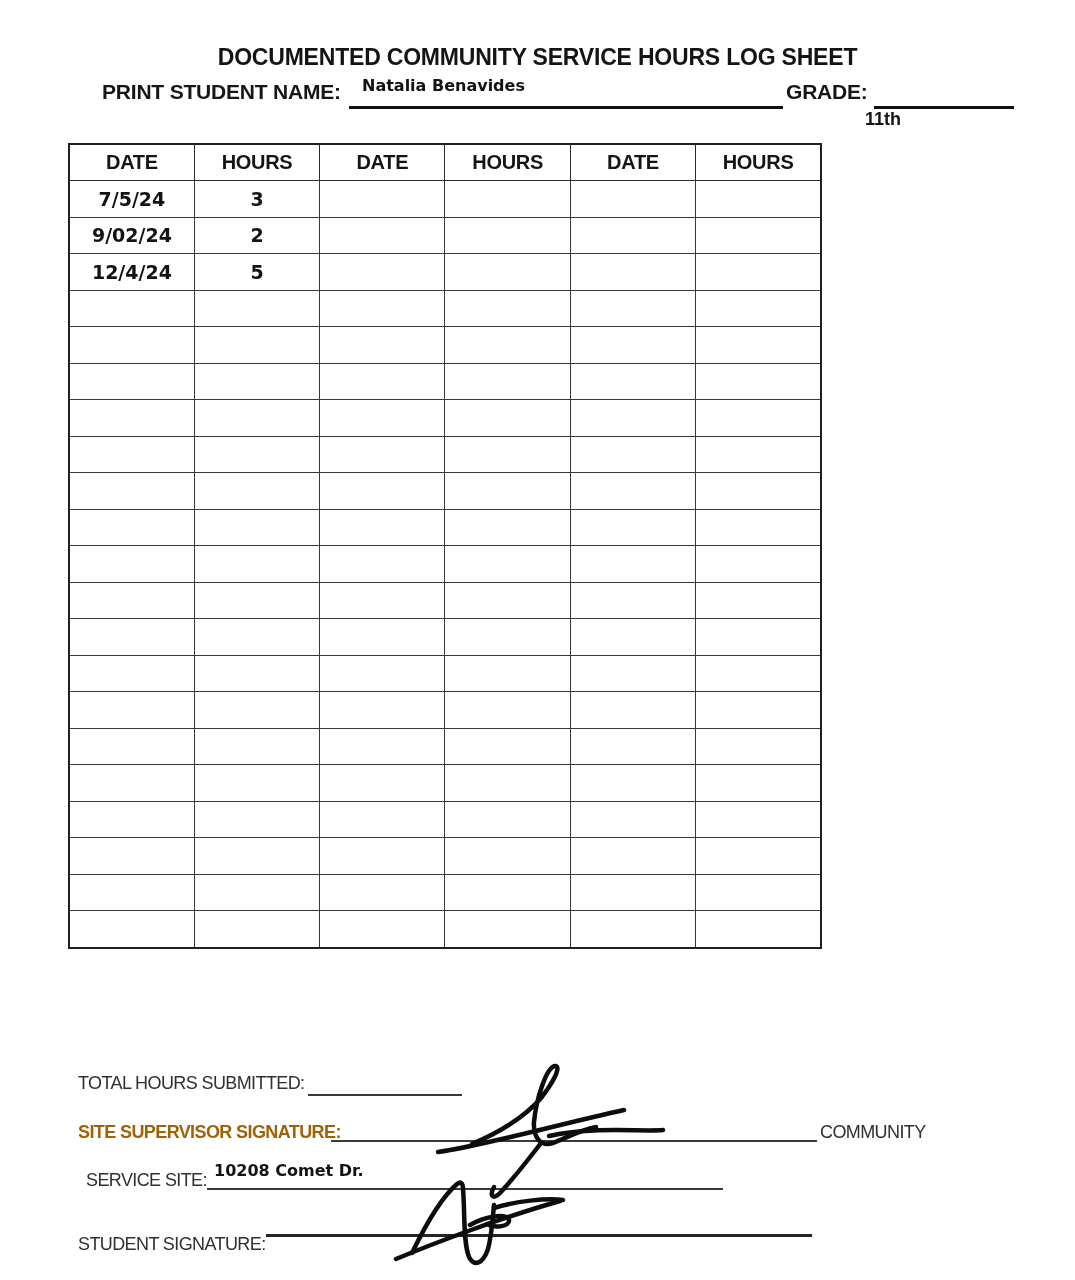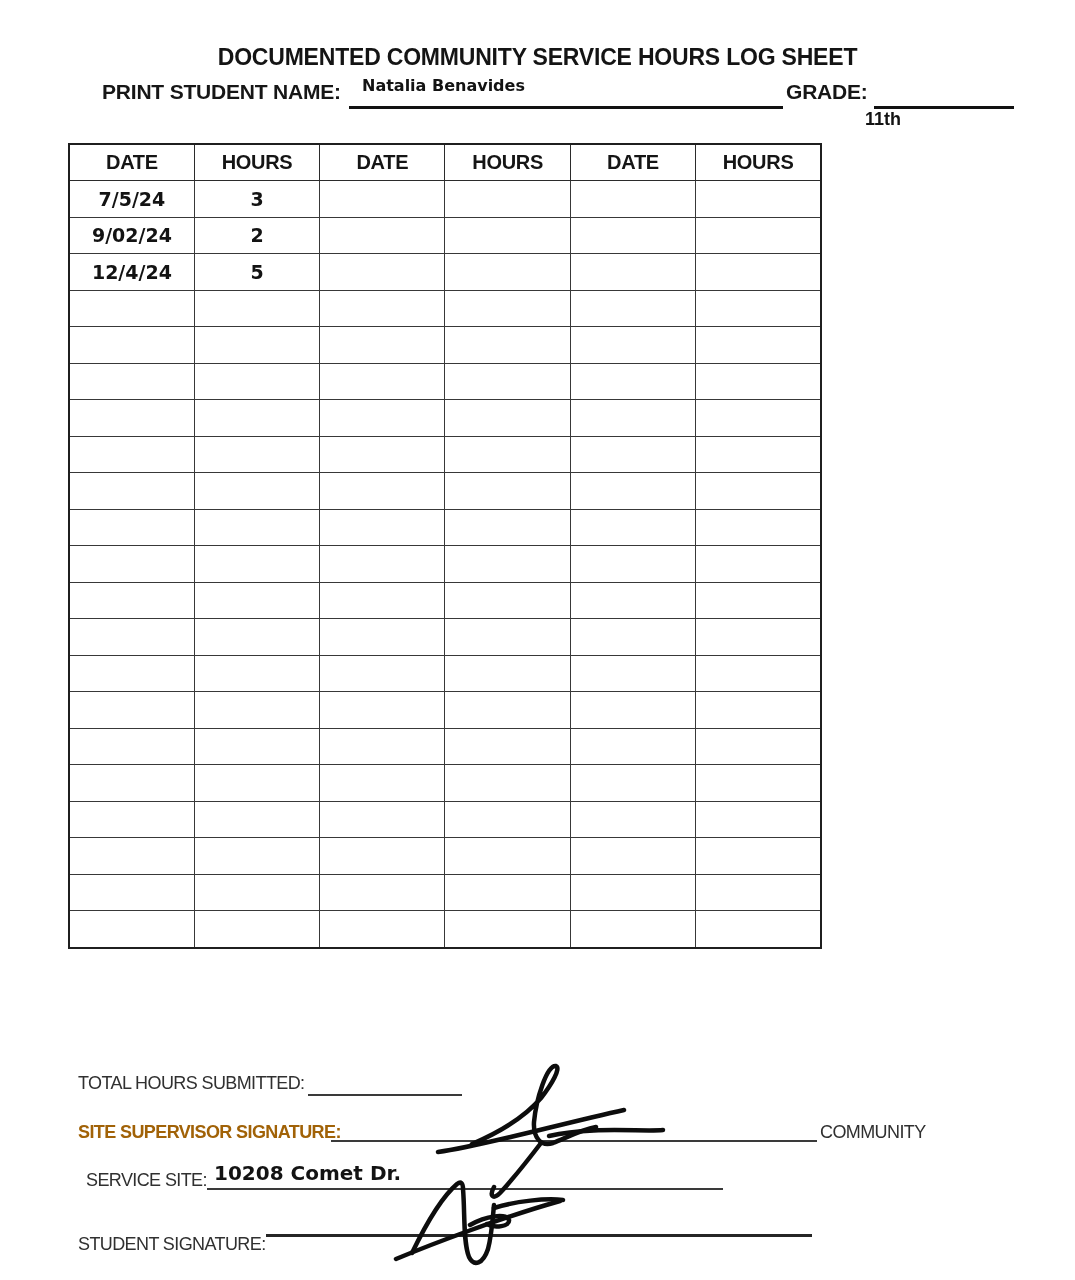--- a/index.html
+++ b/index.html
@@ -241,21 +241,21 @@
 
 <div class="abs f-label" style="left:78px;top:1073px;">TOTAL HOURS SUBMITTED:</div>
 <div class="abs f-line" style="left:308px;top:1070px;width:154px;height:24px;"></div>
 
 <div class="abs f-label f-bold" style="left:78px;top:1122px;">SITE SUPERVISOR SIGNATURE:</div>
 <div class="abs f-line" style="left:331px;top:1116px;width:486px;height:24px;"></div>
 <div class="abs f-label" style="left:820px;top:1122px;">COMMUNITY</div>
 
 <div class="abs f-label" style="left:78px;top:1170px;margin-left:8px;">SERVICE SITE:</div>
 <div class="abs f-line" style="left:207px;top:1164px;width:516px;height:24px;"></div>
-<div class="abs hand" style="left:214px;top:1161px;font-size:20px;">10208 Comet Dr.</div>
+<div class="abs hand" style="left:214px;top:1161px;font-size:16px;">10208 Comet Dr.</div>
 
 <div class="abs f-label" style="left:78px;top:1214px;margin-top:20px;">STUDENT SIGNATURE:</div>
 <div class="abs f-line" style="left:266px;top:1210px;width:546px;height:24px;border-bottom-width:3px;border-bottom-color:#262626;"></div>
 
 <svg class="abs sig-svg" viewBox="0 0 1075 1280">
   <g fill="none" stroke="#0d0d0d" stroke-width="4.5" stroke-linecap="round" stroke-linejoin="round">
     <path d="M 472 1144 C 500 1132 524 1118 541 1098 C 552 1084 561 1068 556 1066 C 547 1064 536 1100 534 1122 C 533 1138 541 1147 553 1143 C 566 1138 580 1130 596 1127"></path>
     <path d="M 438 1152 C 482 1146 560 1124 624 1110"></path>
     <path d="M 549 1136 C 592 1126 642 1132 663 1130"></path>
     <path d="M 541 1143 C 528 1160 512 1180 500 1193 C 493 1200 489 1196 494 1187"></path>

